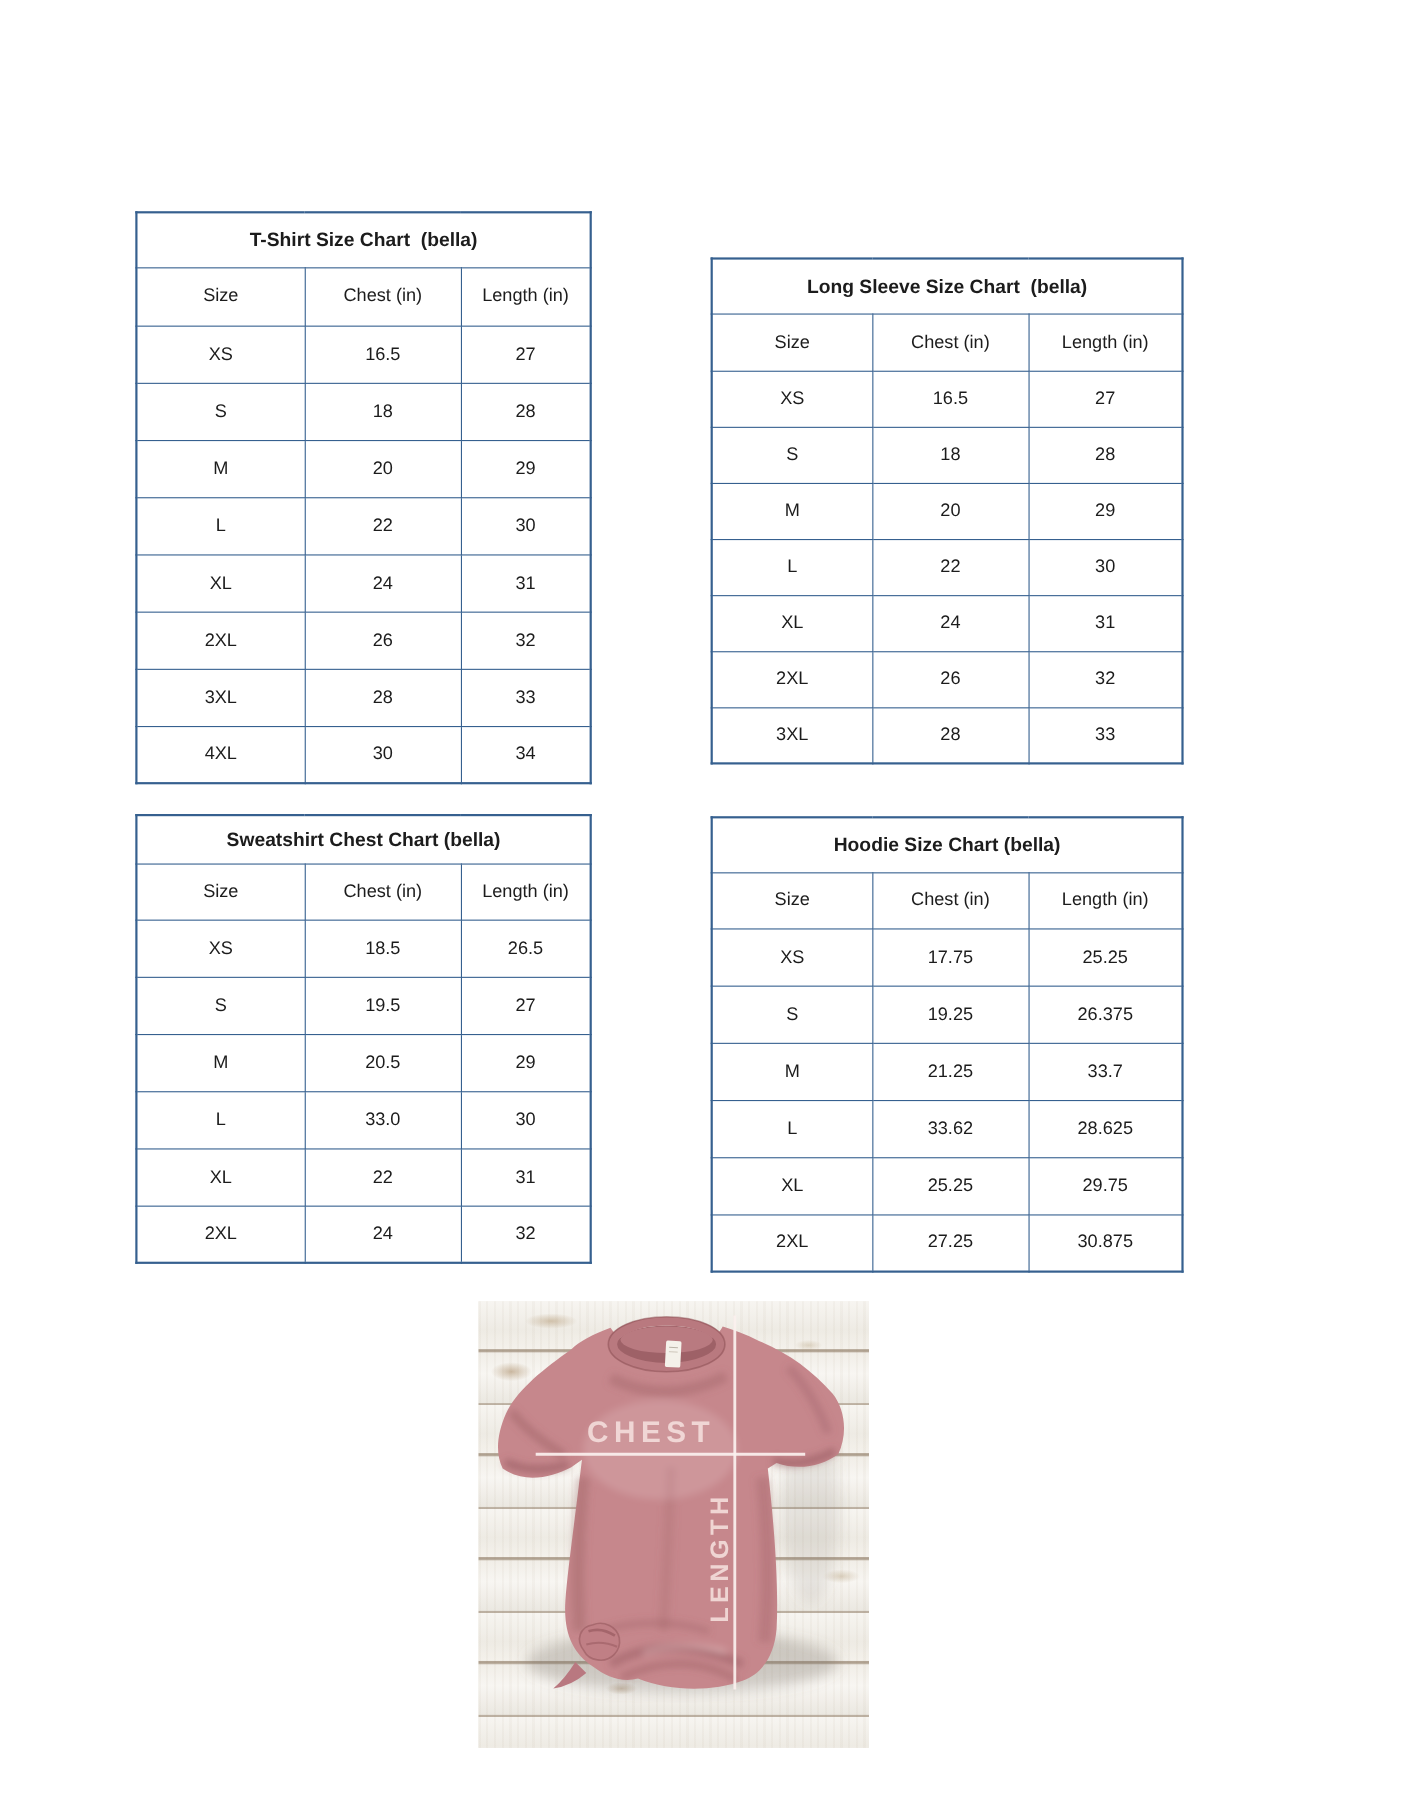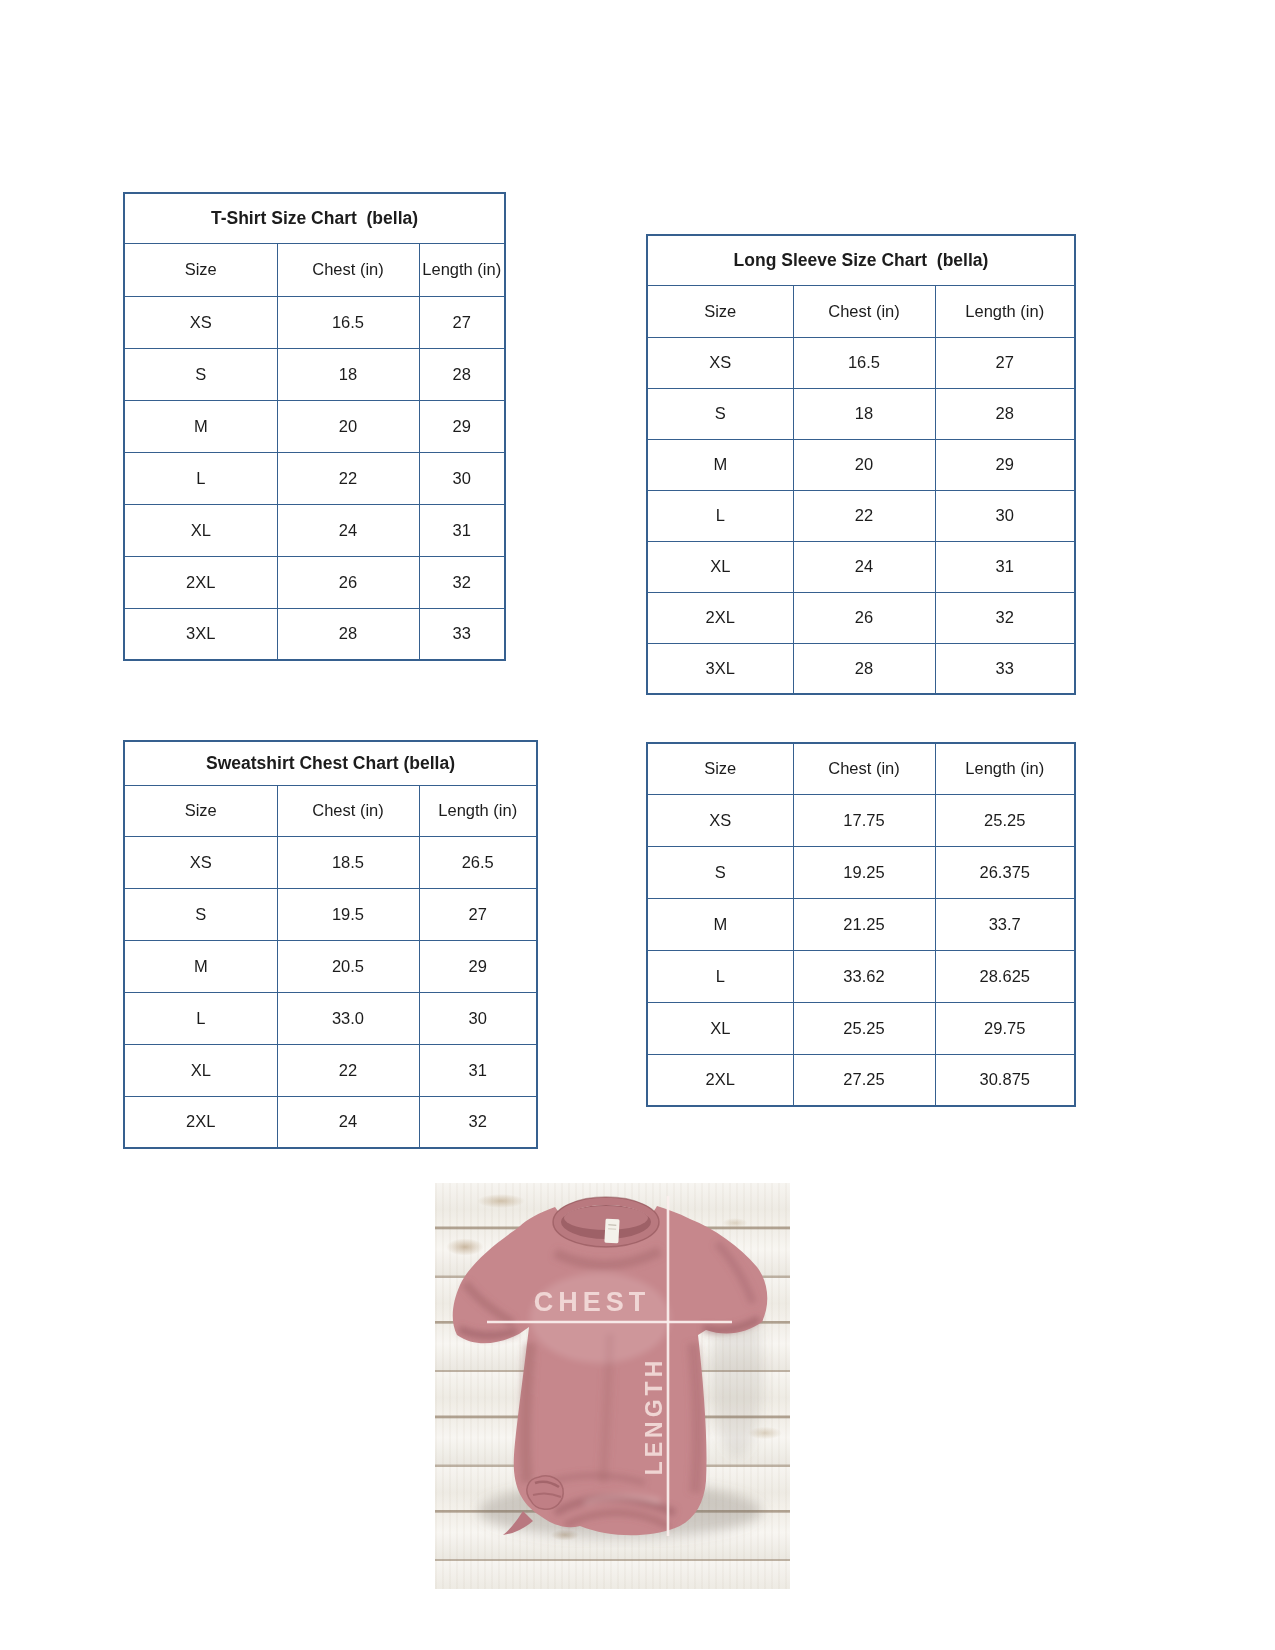--- a/index.html
+++ b/index.html
@@ -16,21 +16,21 @@
     border-collapse:collapse;width:100%;table-layout:fixed;
     border:2.5px solid var(--line);
   }
   .size-table th,.size-table td{
     border:1.5px solid var(--line);
     text-align:center;vertical-align:middle;
     font-size:16.5px;font-weight:400;padding:0;color:var(--ink);
   }
   th.title{font-weight:700;font-size:17.5px;white-space:pre;}
   
-  .pos-tshirt{left:123px;top:192px;width:383px;}
+  .pos-tshirt{left:123px;top:192px;width:415px;}
   .pos-longsleeve{left:646px;top:193px;width:430px;margin-top:41px;}
   .pos-sweatshirt{left:123px;top:740px;width:415px;}
   .pos-hoodie{left:646px;top:742px;width:430px;}
   
   .pos-tshirt col:nth-child(1),.pos-sweatshirt col:nth-child(1){width:153px;}
   .pos-tshirt col:nth-child(2),.pos-sweatshirt col:nth-child(2){width:142px;}
   .pos-longsleeve col:nth-child(1),.pos-hoodie col:nth-child(1){width:146px;}
   .pos-longsleeve col:nth-child(2),.pos-hoodie col:nth-child(2){width:142px;}
   
   .pos-tshirt .title-row{height:50px;}      .pos-tshirt .cols-row{height:53px;}      .pos-tshirt tbody tr{height:52px;}
@@ -109,20 +109,25 @@
           <tr>
             <td>2XL</td>
             <td>26</td>
             <td>32</td>
           </tr>
           <tr>
             <td>3XL</td>
             <td>28</td>
             <td>33</td>
           </tr>
+          <tr>
+            <td>4XL</td>
+            <td>30</td>
+            <td>34</td>
+          </tr>
         </tbody>
     </table>
   </section>
 
   <section class="size-table pos-longsleeve">
     <table>
       <colgroup>
           <col>
           <col>
           <col>
@@ -230,20 +235,23 @@
   </section>
 
   <section class="size-table pos-hoodie">
     <table>
       <colgroup>
           <col>
           <col>
           <col>
         </colgroup>
       <thead>
+        <tr class="title-row">
+          <th class="title" colspan="3">Hoodie Size Chart (bella)</th>
+        </tr>
         <tr class="cols-row">
             <th>Size</th>
             <th>Chest (in)</th>
             <th>Length (in)</th>
           </tr>
       </thead>
       <tbody>
           <tr>
             <td>XS</td>
             <td>17.75</td>

